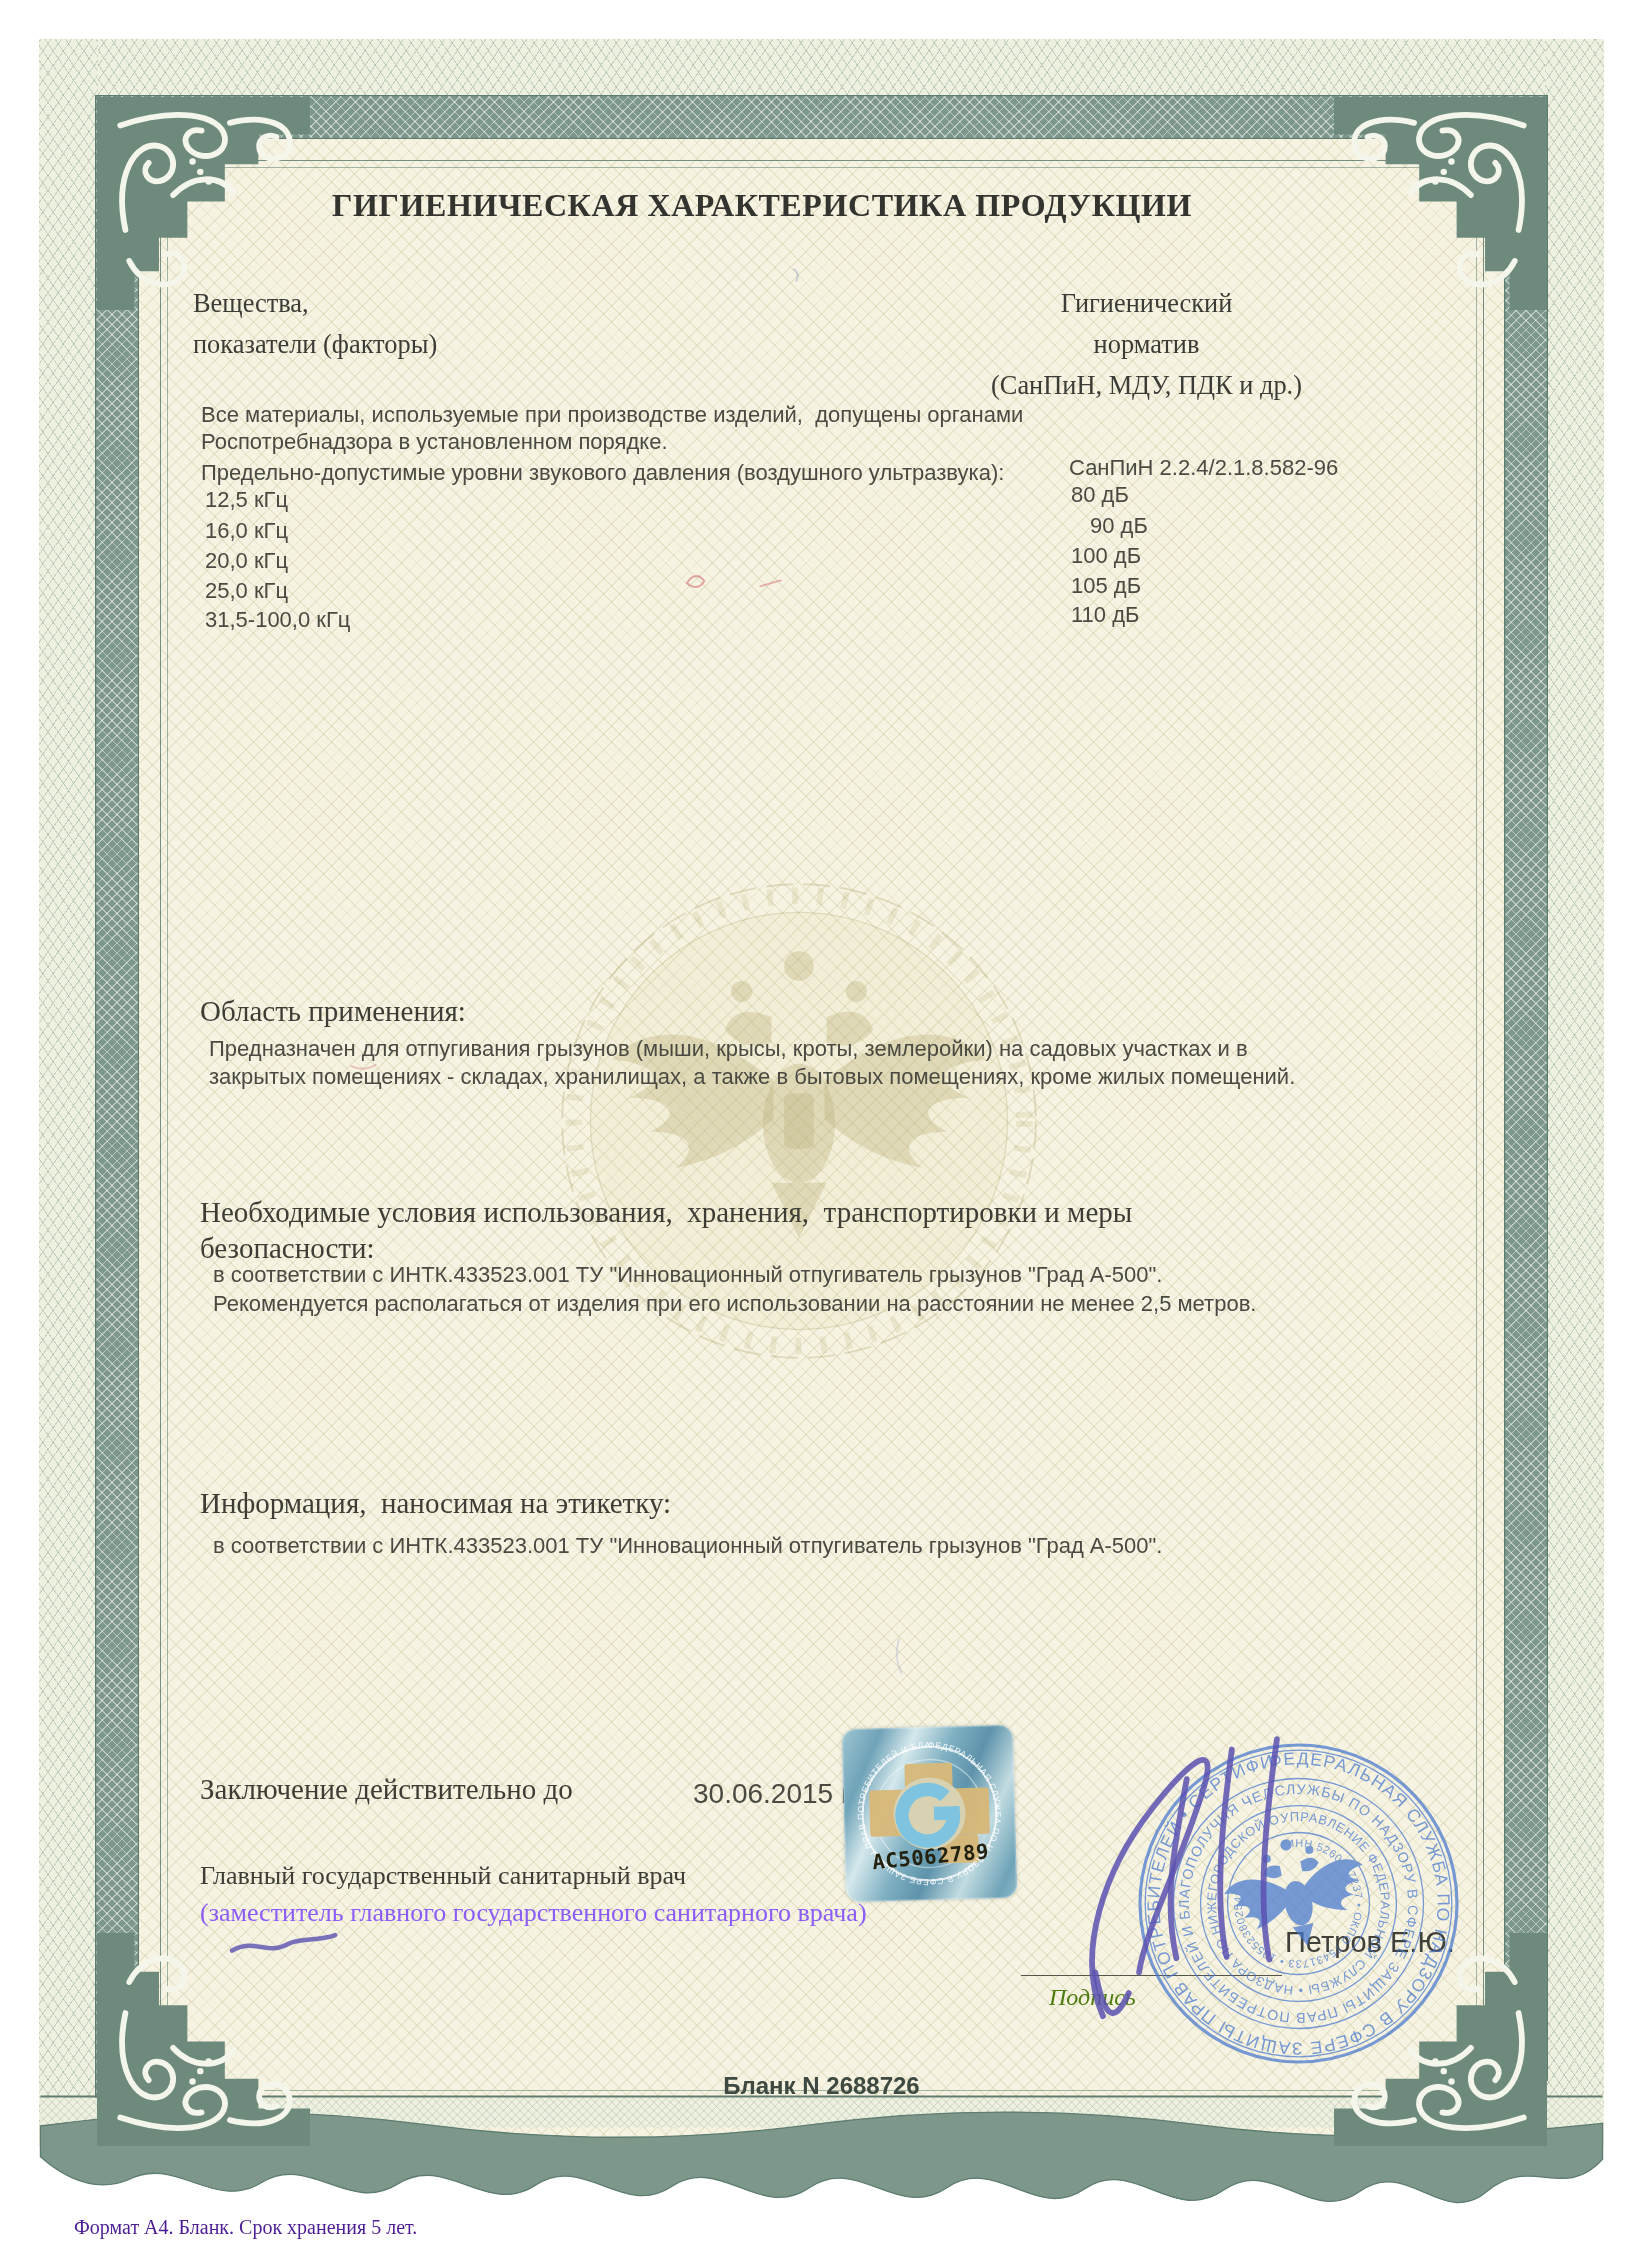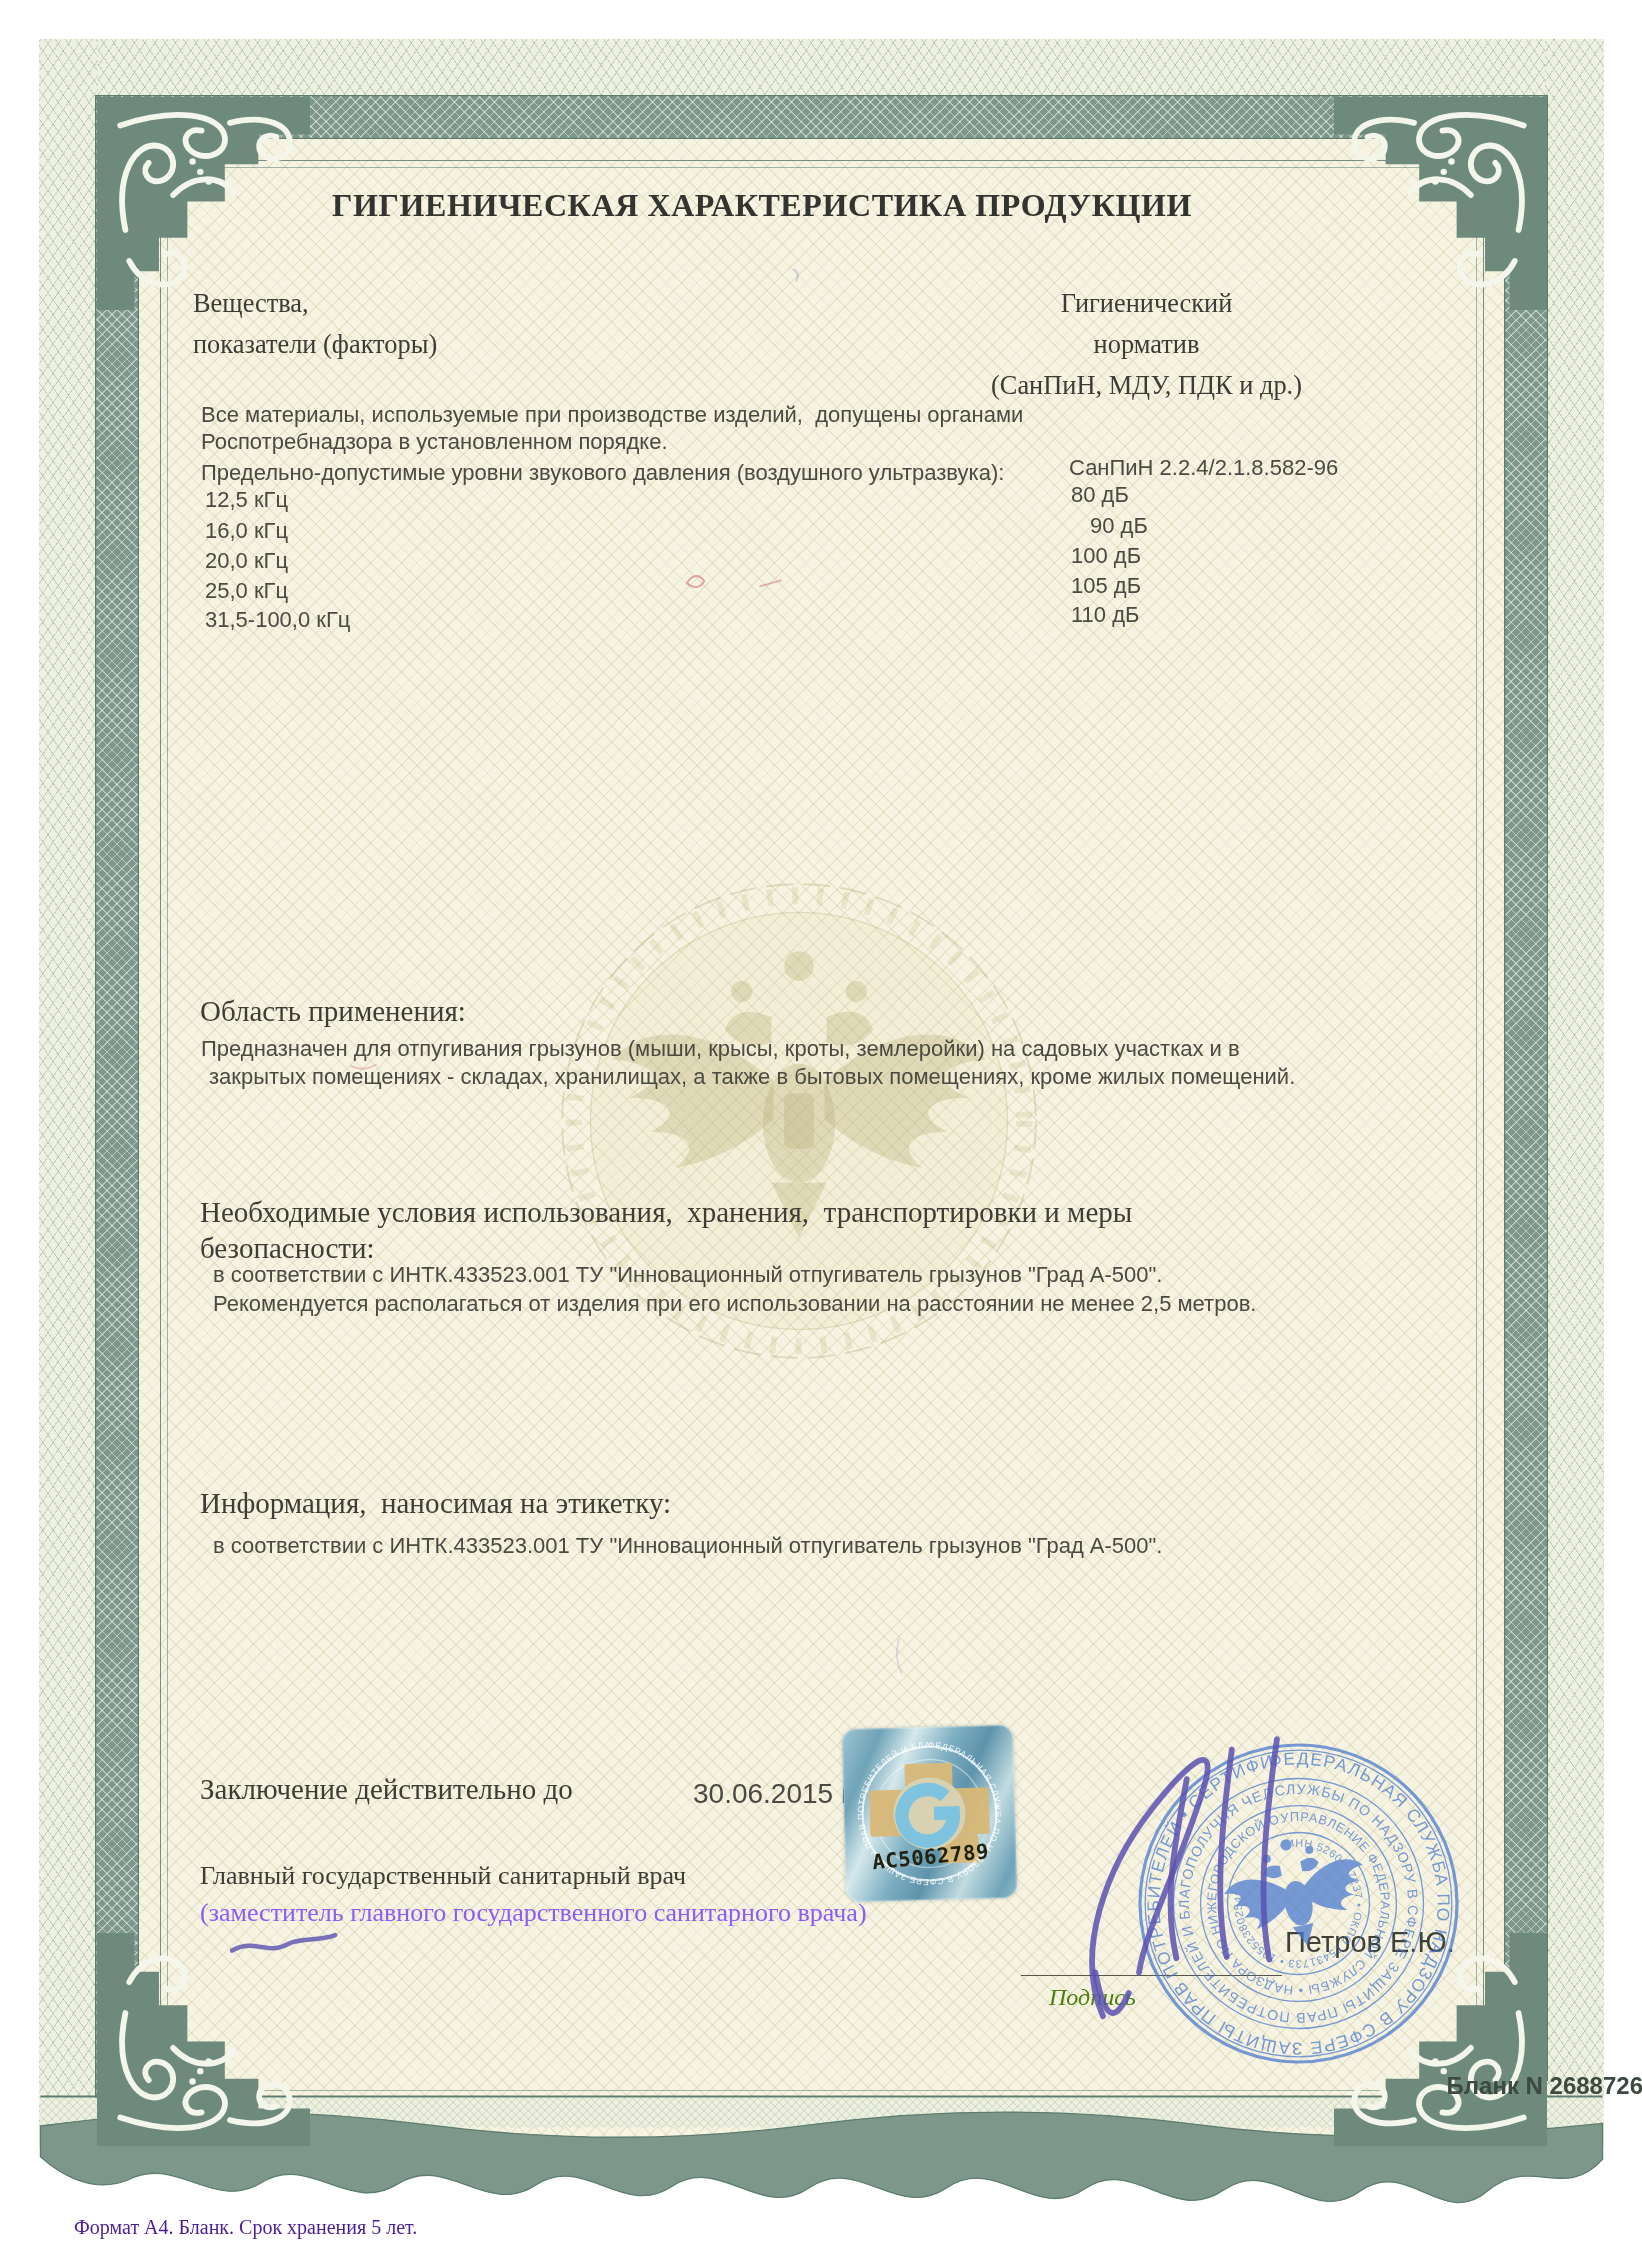--- a/index.html
+++ b/index.html
@@ -176,42 +176,42 @@
   <div class="abs body33" style="left:205px;top:547px;">20,0 кГц</div>
   <div class="abs body33" style="left:205px;top:577px;">25,0 кГц</div>
   <div class="abs body33" style="left:205px;top:606px;">31,5-100,0 кГц</div>
   <div class="abs body33" style="left:1071px;top:481px;">80 дБ</div>
   <div class="abs body33" style="left:1090px;top:512px;">90 дБ</div>
   <div class="abs body33" style="left:1071px;top:542px;">100 дБ</div>
   <div class="abs body33" style="left:1071px;top:572px;">105 дБ</div>
   <div class="abs body33" style="left:1071px;top:601px;">110 дБ</div>
 
   <div class="abs h-serif serif" style="left:200px;top:995px;">Область применения:</div>
-  <div class="abs body33" style="left:201px;top:1035px;">Предназначен для отпугивания грызунов (мыши, крысы, кроты, землеройки) на садовых участках и в</div>
+  <div class="abs body33" style="left:209px;top:1035px;">Предназначен для отпугивания грызунов (мыши, крысы, кроты, землеройки) на садовых участках и в</div>
   <div class="abs body33" style="left:209px;top:1063px;">закрытых помещениях - складах, хранилищах, а также в бытовых помещениях, кроме жилых помещений.</div>
 
   <div class="abs h-serif serif pre" style="left:200px;top:1196px;">Необходимые условия использования,  хранения,  транспортировки и меры</div>
   <div class="abs h-serif serif" style="left:200px;top:1232px;">безопасности:</div>
   <div class="abs body33" style="left:213px;top:1261px;">в соответствии с ИНТК.433523.001 ТУ "Инновационный отпугиватель грызунов "Град А-500".</div>
   <div class="abs body33" style="left:213px;top:1290px;">Рекомендуется располагаться от изделия при его использовании на расстоянии не менее 2,5 метров.</div>
 
   <div class="abs h-serif serif pre" style="left:200px;top:1487px;">Информация,  наносимая на этикетку:</div>
   <div class="abs body33" style="left:213px;top:1532px;">в соответствии с ИНТК.433523.001 ТУ "Инновационный отпугиватель грызунов "Град А-500".</div>
 
   <div class="abs h-serif serif" style="left:200px;top:1773px;">Заключение действительно до</div>
   <div class="abs sans" style="left:693px;top:1778px;font-size:28px;color:#4a4a42;">30.06.2015 г.</div>
 
   <div class="abs serif" style="left:200px;top:1861px;font-size:26px;color:#3d3d36;">Главный государственный санитарный врач</div>
   <div class="abs serif" style="left:200px;top:1898px;font-size:26px;color:#8b5cf6;">(заместитель главного государственного санитарного врача)</div>
 
   <div class="abs sig-line"></div>
   <div class="abs serif" style="left:1049px;top:1984px;font-size:24px;font-style:italic;color:#4d7c0f;">Подпись</div>
   <div class="abs sans" style="left:1285px;top:1926px;font-size:29px;color:#40403a;">Петров Е.Ю.</div>
 
-  <div class="abs sans" style="left:0;top:2072px;width:1643px;text-align:right;font-size:24px;font-weight:bold;color:#3e4a41;">Бланк N 2688726</div>
+  <div class="abs sans" style="left:0;top:2072px;width:1643px;text-align:center;font-size:24px;font-weight:bold;color:#3e4a41;">Бланк N 2688726</div>
   <div class="abs serif" style="left:74px;top:2216px;font-size:20px;color:#4c1d95;">Формат А4. Бланк. Срок хранения 5 лет.</div>
 
   <svg class="abs" style="left:0;top:0;" width="1643" height="2261" viewBox="0 0 2550 3510">
     <g fill="none" stroke-linecap="round">
       <path d="M1066,905 q14,-20 27,-3 q-10,17 -27,3" stroke="rgba(208,96,104,0.55)" stroke-width="3"></path>
       <path d="M1180,910 l32,-9" stroke="rgba(208,96,104,0.45)" stroke-width="3"></path>
       <path d="M545,1655 q20,9 38,-2" stroke="rgba(214,120,126,0.4)" stroke-width="3"></path>
       <path d="M1232,418 q10,6 4,18" stroke="rgba(120,140,200,0.35)" stroke-width="3"></path>
       <path d="M1395,2545 q-8,28 4,52" stroke="rgba(150,160,210,0.3)" stroke-width="3"></path>
       <path d="M360,3028 C395,3008 415,3036 447,3018 C464,3008 494,3014 520,3004" stroke="rgba(90,81,176,0.8)" stroke-width="7"></path>

